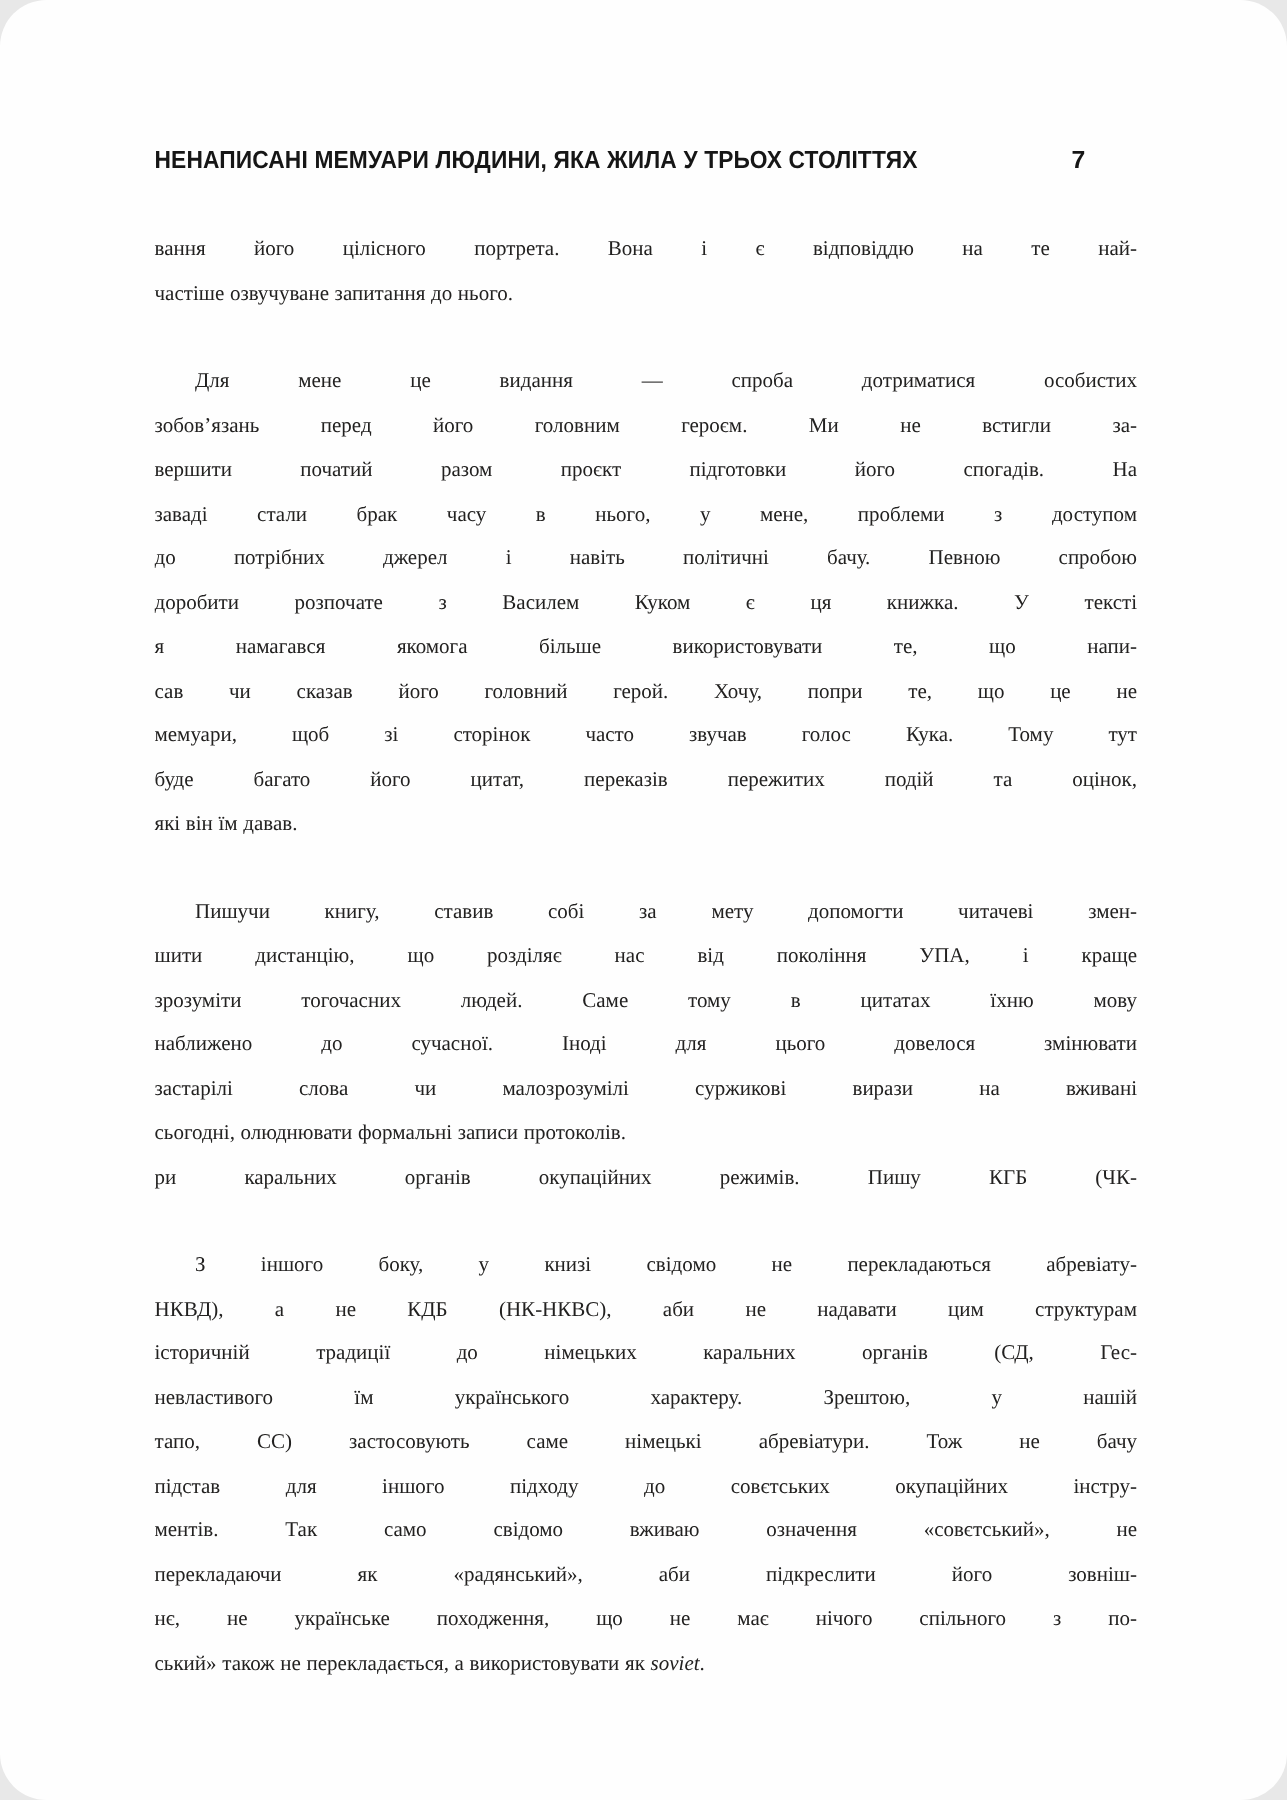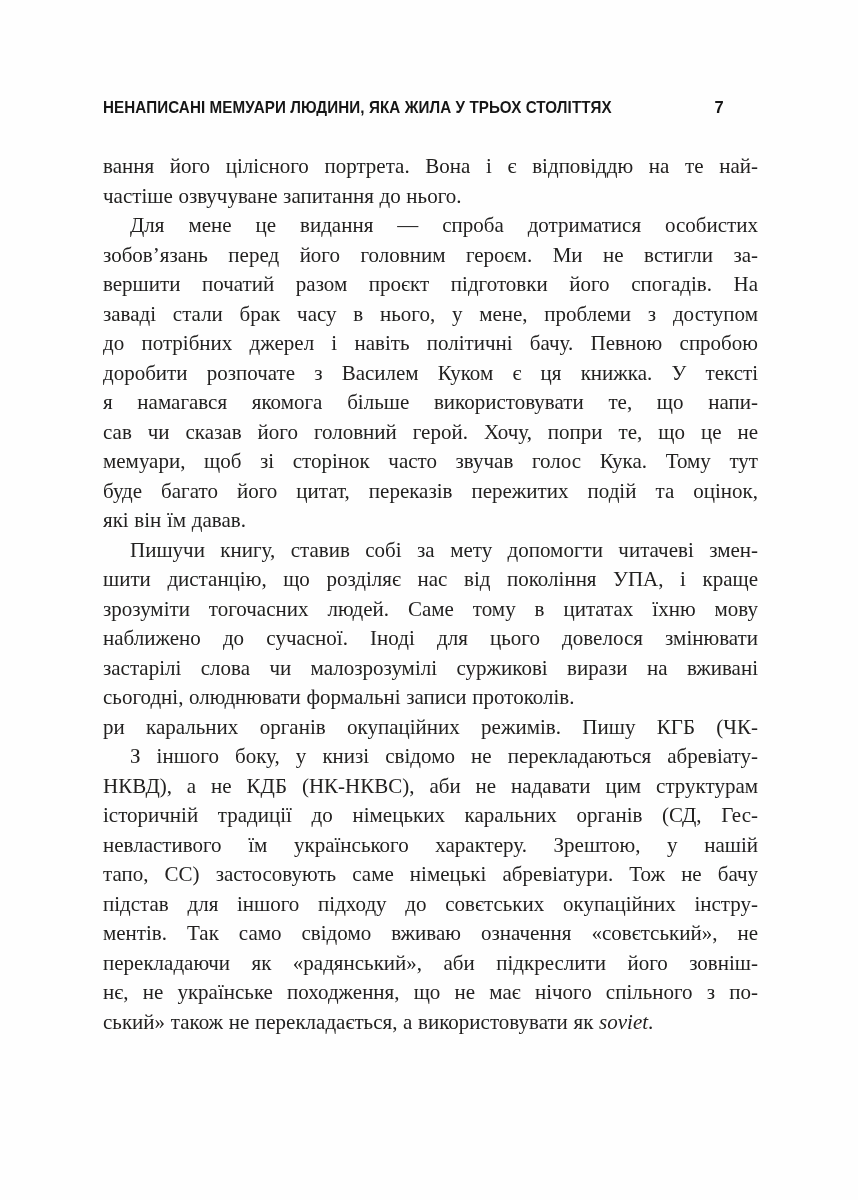--- a/index.html
+++ b/index.html
@@ -9,20 +9,21 @@
   }
   .page {
     position: relative;
     width: 858px;
     height: 1200px;
     margin: 0 auto;
     background: #fefefe;
     color: #1f1f1f;
     font-family: "Liberation Serif", "DejaVu Serif", serif;
     overflow: hidden;
+    border-radius: 31px;
   }
   
   .running-head {
     position: absolute;
     left: 103px;
     top: 96px;
     width: 655px;
     height: 22px;
     font-family: "Liberation Sans", "DejaVu Sans", sans-serif;
     font-weight: 700;
@@ -49,40 +50,41 @@
     font-size: 16.5px;
     line-height: 22px;
     color: #161616;
   }
   
   .body-text {
     position: absolute;
     left: 103px;
     top: 152px;
     width: 655px;
-    font-size: 21px;
+    font-size: 14px;
     color: #222120;
   }
   .paragraph {
     margin: 0;
     padding: 0;
   }
   .line {
     height: 29.5px;
     line-height: 29.5px;
     overflow: hidden;
     text-align: justify;
     text-align-last: justify;
     word-spacing: 0.02em;
   }
   .line.last {
     text-align-last: left;
   }
   .line.indent {
     text-indent: 27px;
+    margin-top: 29px;
   }
   .line i {
     font-style: italic;
     margin-top: 33px;
   }
 </style>
 </head>
 <body>
 
 <div class="page">

